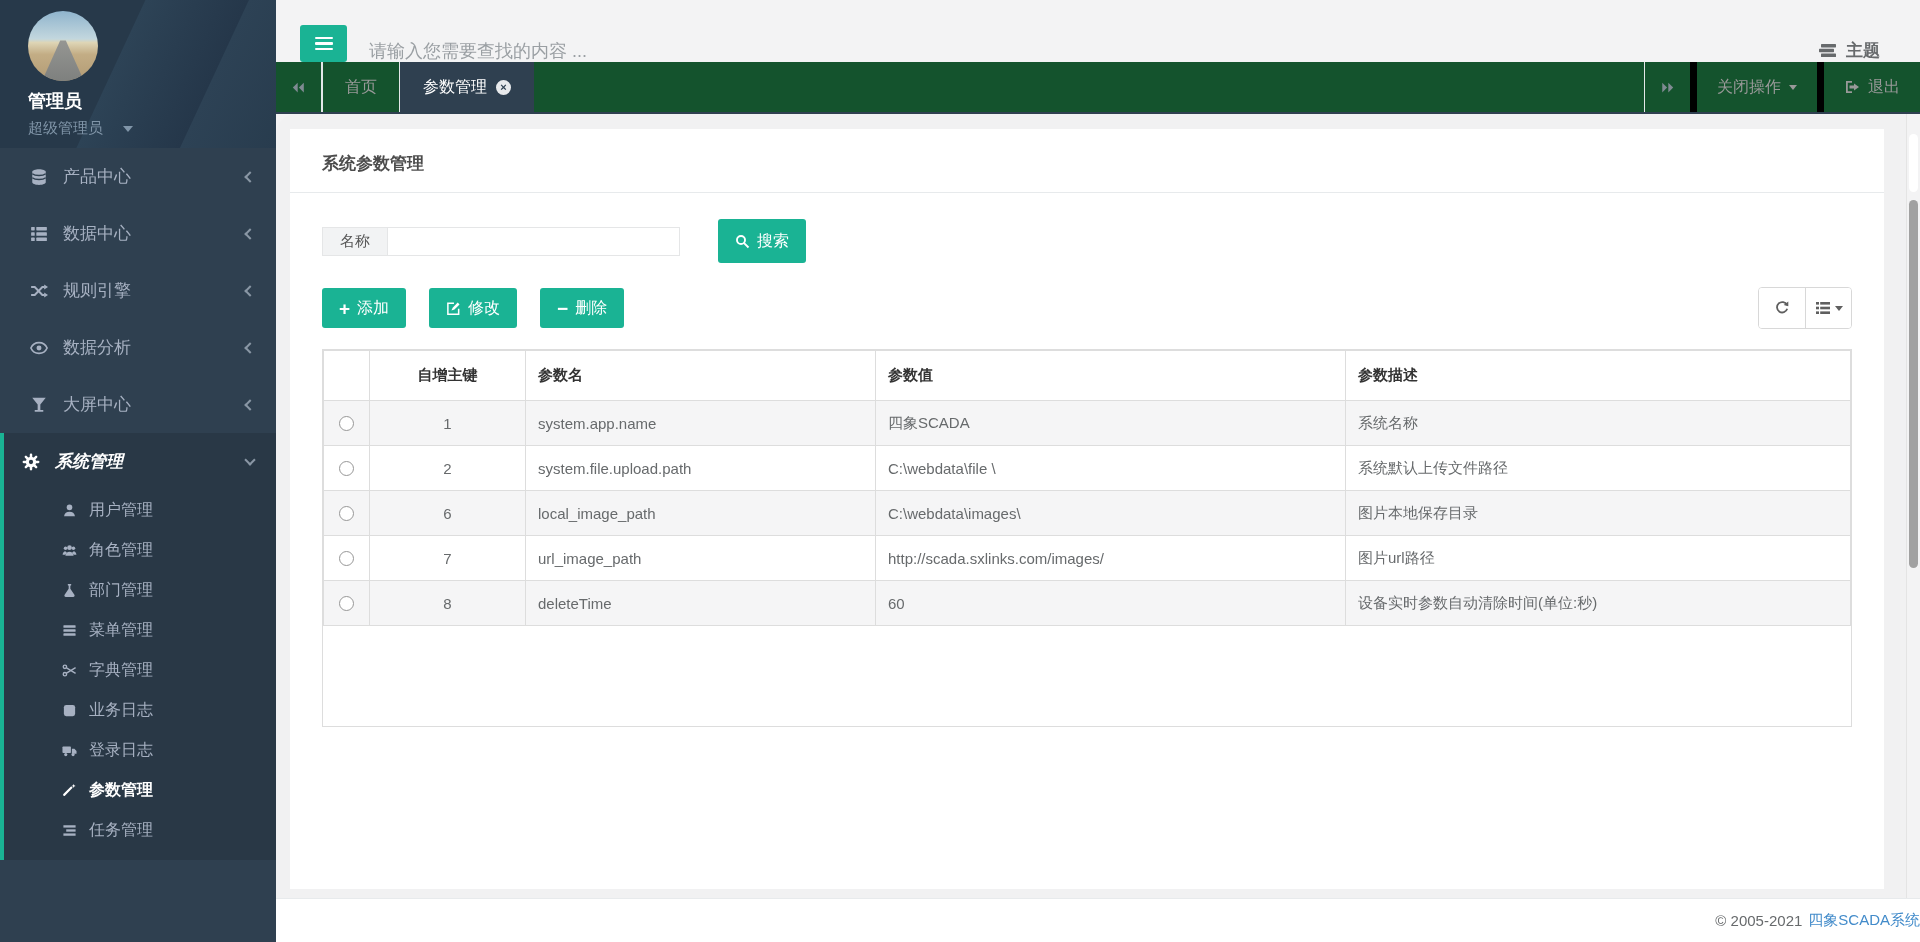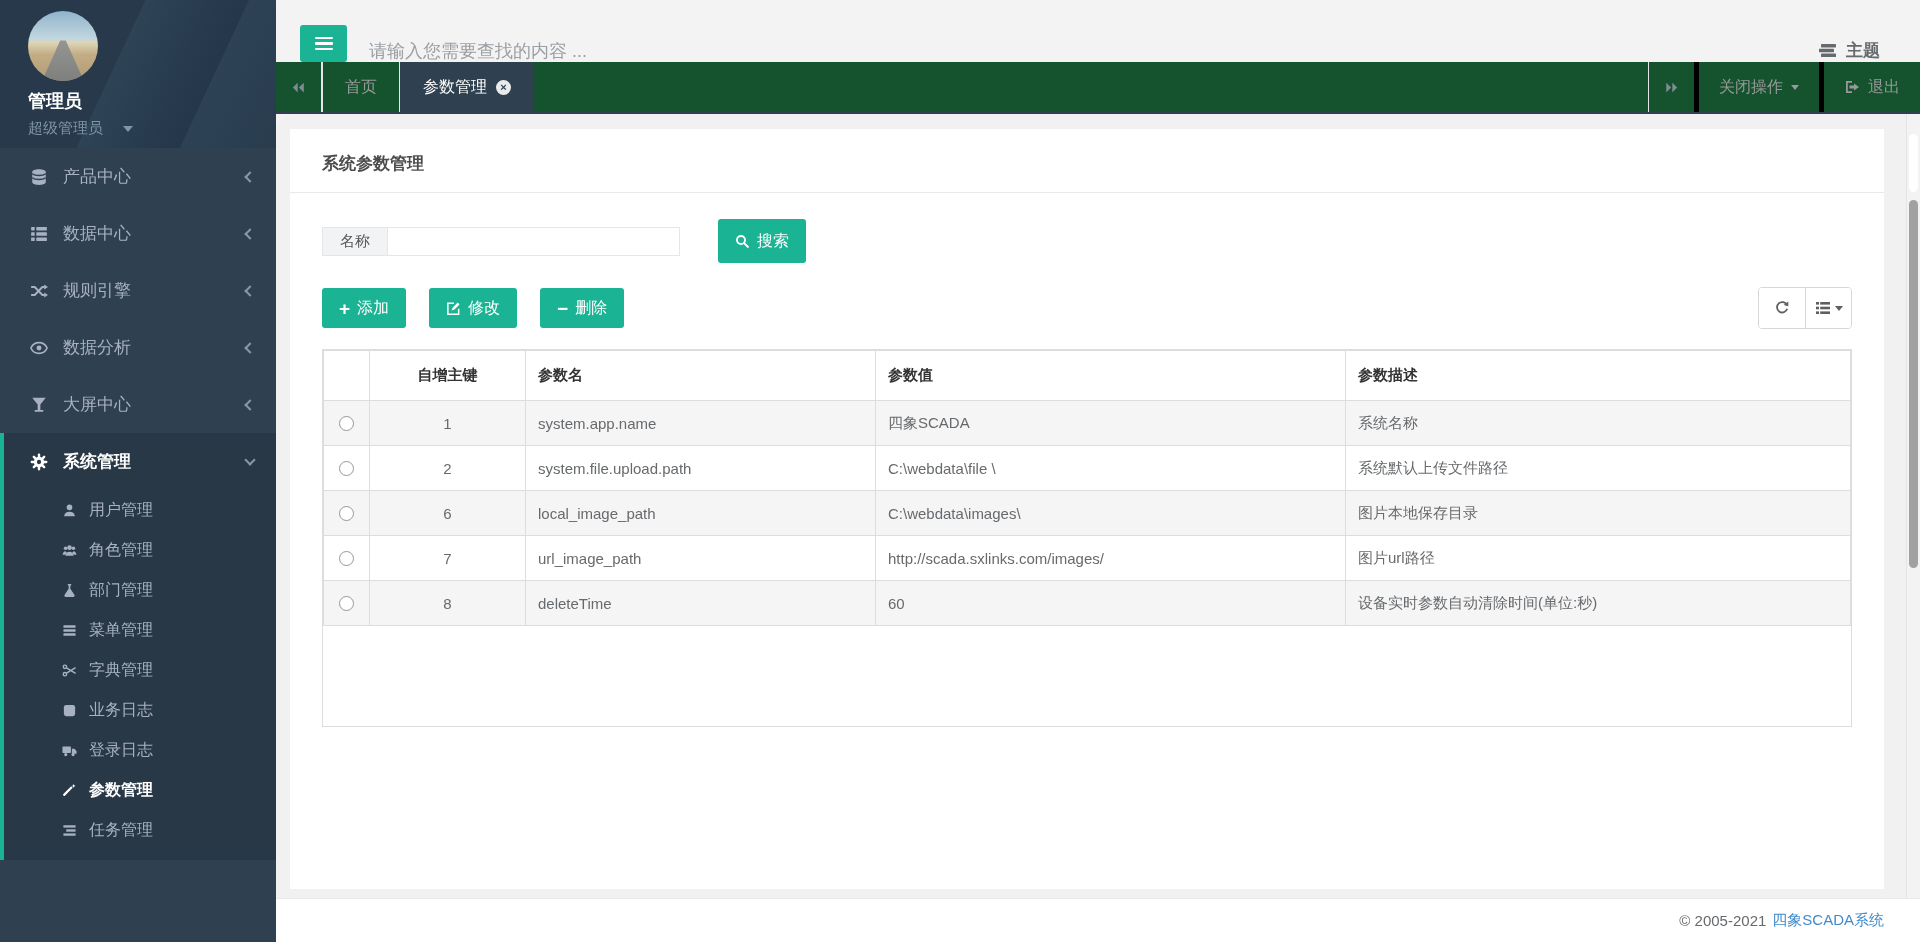--- a/index.html
+++ b/index.html
@@ -21,21 +21,21 @@
   .caret { width:0; height:0; border-left:5px solid transparent; border-right:5px solid transparent; border-top:6px solid currentColor; display:inline-block; }
   .nav { flex:1; }
   .nav-item { height:57px; display:flex; align-items:center; padding:0 22px 0 28px; font-size:17px; color:#a7b1c2; cursor:pointer; }
   .ni-icon { width:22px; margin-right:13px; display:flex; justify-content:center; align-items:center; }
   .ni-icon svg { width:18px; height:18px; }
   .ni-label { flex:1; }
   .chev { width:8px; height:8px; border-left:2px solid #8a97a5; border-bottom:2px solid #8a97a5; display:inline-block; }
   .chev-l { transform:rotate(45deg); }
   .chev-d { transform:rotate(-45deg); margin-top:-4px; }
   .nav-section { background:#293846; border-left:4px solid #1ab394; padding-bottom:10px; }
-  .nav-section .nav-item { padding-left:24px; }
+  .nav-section .nav-item { padding-left:16px;font-style:italic; }
   .nav-section .nav-item .ni-label { color:#ffffff; font-weight:bold; }
   .subnav-item { height:40px; display:flex; align-items:center; padding-left:56px; font-size:16px; color:#a7b1c2; cursor:pointer; }
   .si-icon { width:19px; margin-right:10px; display:flex; justify-content:center; align-items:center; }
   .si-icon svg { width:15px; height:15px; }
   .subnav-item.active { color:#ffffff; font-weight:bold; }
 
   
   .main { flex:1; min-width:0; display:flex; flex-direction:column; }
 
   .topbar { height:62px; background:#f3f3f4; display:flex; align-items:flex-end; padding:0 40px 0 24px; flex-shrink:0; }
@@ -47,21 +47,21 @@
   .theme-btn { display:flex; align-items:center; gap:9px; color:#676a6c; font-size:17px; font-weight:bold; cursor:pointer; }
   .theme-btn svg { width:19px; height:17px; }
 
   .tabbar { height:52px; background:#14532d; border-bottom:2px solid #2f4050; display:flex; align-items:stretch; flex-shrink:0; }
   .tb-btn { width:46px; display:flex; align-items:center; justify-content:center; color:#808b93; cursor:pointer; }
   .tb-btn svg { width:15px; height:13px; }
   .tab { display:flex; align-items:center; padding:0 22px; font-size:16px; color:#999; border-left:1px solid #e4e7e9; border-right:1px solid #e4e7e9; cursor:pointer; gap:9px; }
   .tab.active { background:#2f4050; color:#ffffff; border-color:#2f4050; }
   .tab-close { width:15px; height:15px; border-radius:50%; background:#e8eaec; color:#2f4050; font-size:11px; line-height:15px; text-align:center; font-weight:bold; cursor:pointer; }
   .tb-spacer { flex:1; }
-  .tb-right-item { display:flex; align-items:center; gap:8px; padding:0 20px; font-size:16px; color:#999; border-left:5px solid #000000; cursor:pointer; }
+  .tb-right-item { display:flex; align-items:center; gap:8px; padding:0 20px; font-size:16px; color:#999; border-left:7px solid #000000; cursor:pointer; }
   .tb-right-item svg { width:16px; height:16px; }
   .caret-sm { width:0; height:0; border-left:4px solid transparent; border-right:4px solid transparent; border-top:5px solid #999; }
 
   .content { flex:1; min-height:0; background:#f1f1f2; position:relative; display:flex; flex-direction:column;border-radius:20px; }
   .panel { flex:1; background:#ffffff; margin:15px 36px 9px 14px; }
   .panel-title { padding:23px 32px 17px; font-size:17px; font-weight:bold; color:#4c4c4c; border-bottom:1px solid #e7eaec; }
 
   .toolbar1 { display:flex; align-items:center; margin:26px 32px 0; }
   .input-group { display:flex; height:29px; }
   .ig-addon { background:#f2f3f4; border:1px solid #e5e6e7; border-right:none; padding:0 17px; display:flex; align-items:center; font-size:15px; color:#555; }
@@ -84,21 +84,21 @@
   th, td { border:1px solid #ddd; padding:0 12px; height:45px; overflow:hidden; white-space:nowrap; }
   th { height:50px; font-weight:bold; color:#333; text-align:left; }
   .col-radio { width:46px; }
   .col-id { width:156px; }
   .col-name { width:350px; }
   .col-value { width:470px; }
   .t-center { text-align:center; }
   tbody tr:nth-child(odd) { background:#f5f5f6; }
   .radio { width:15px; height:15px; border:1px solid #979797; border-radius:50%; background:#fff; margin:0 auto; cursor:pointer; }
 
-  .footer { height:44px; background:#ffffff; border-top:1px solid #e7eaec; display:flex; align-items:center; justify-content:flex-end; padding-right:36px; font-size:15px; color:#676a6c; gap:6px; flex-shrink:0; }
+  .footer { height:44px; background:#ffffff; border-top:1px solid #e7eaec; display:flex; align-items:center; justify-content:flex-end; font-size:15px; color:#676a6c; gap:6px; flex-shrink:0; }
   .footer-link { color:#428bca; text-decoration:none; cursor:pointer; }
 
   .scrollbar { position:absolute; top:0; right:0; width:14px; height:784px; background:#f3f3f4; border-left:1px solid #e4e4e4; }
   .scroll-cap { position:absolute; top:20px; left:2px; right:2px; height:58px; background:#ffffff; border-radius:5px; }
   .scroll-thumb { position:absolute; top:86px; left:2px; right:2px; height:368px; background:#a1a1a1; border-radius:6px; cursor:pointer; }
 </style>
 </head>
 <body>
 
 <div class="app">

